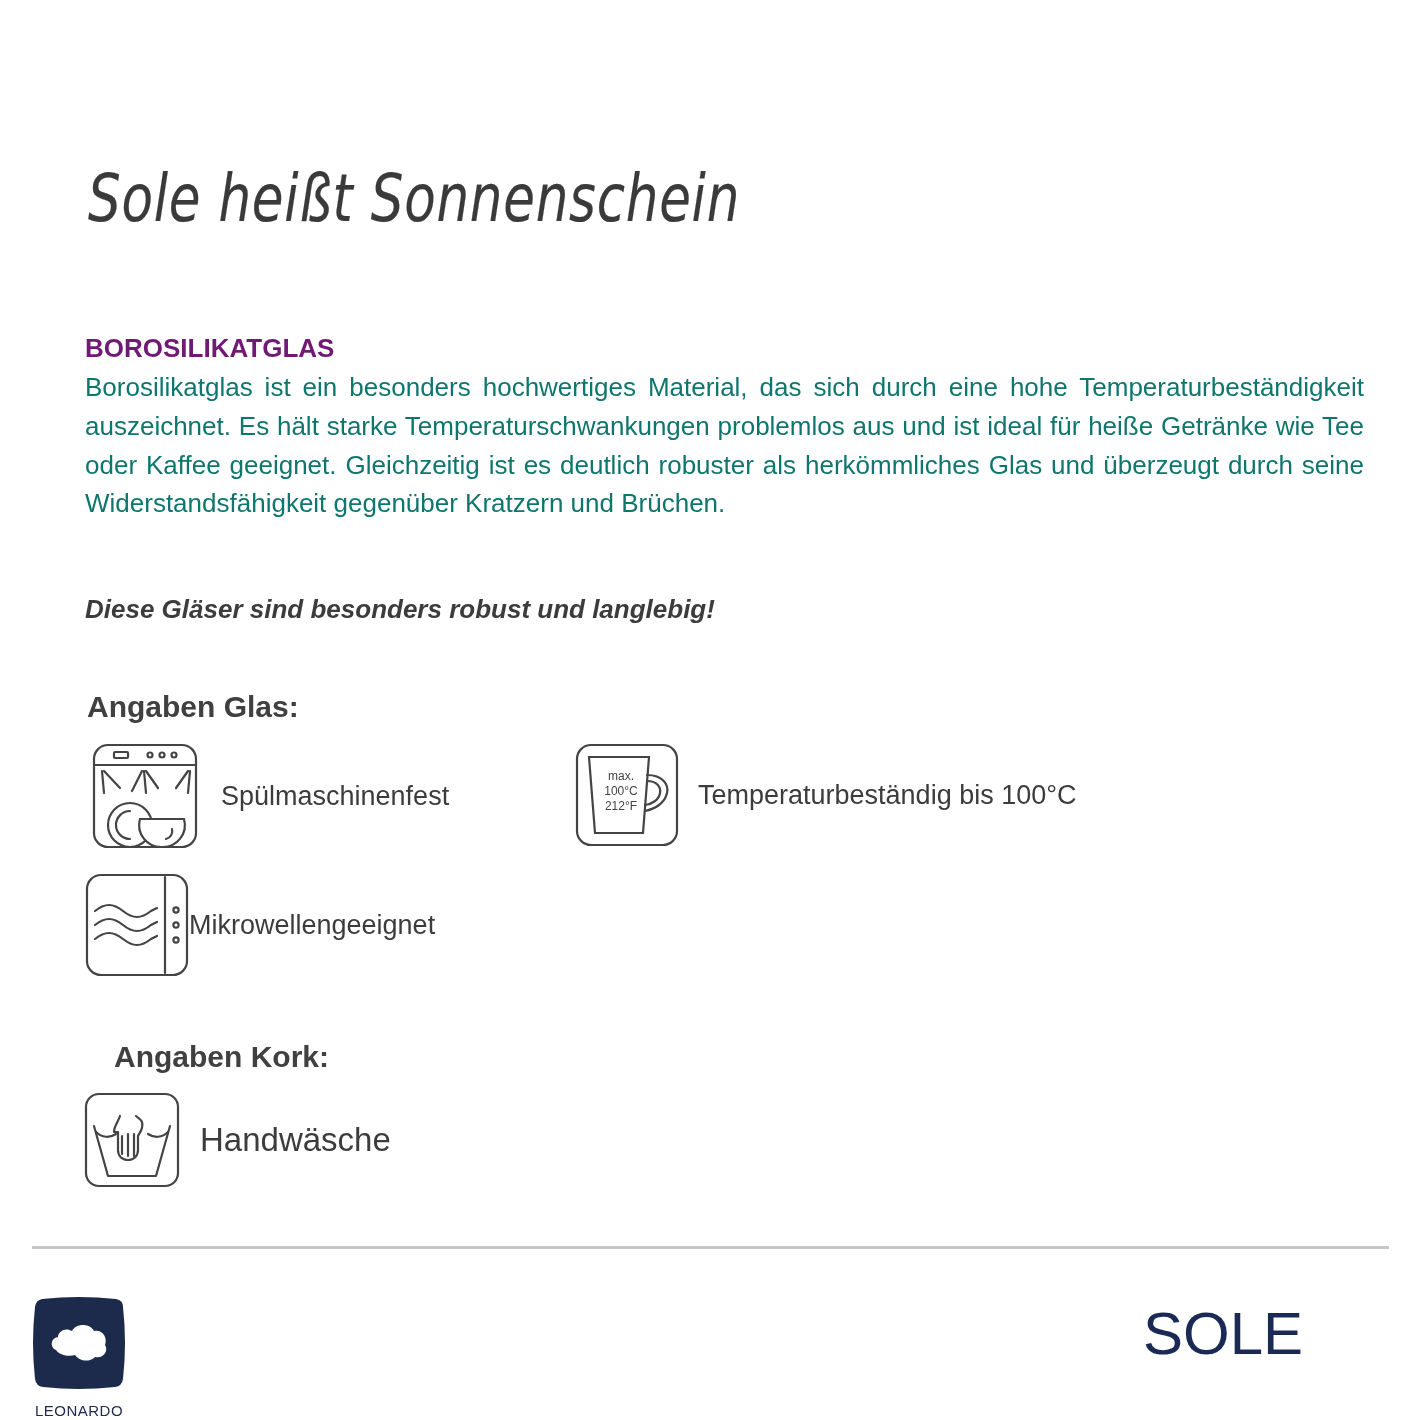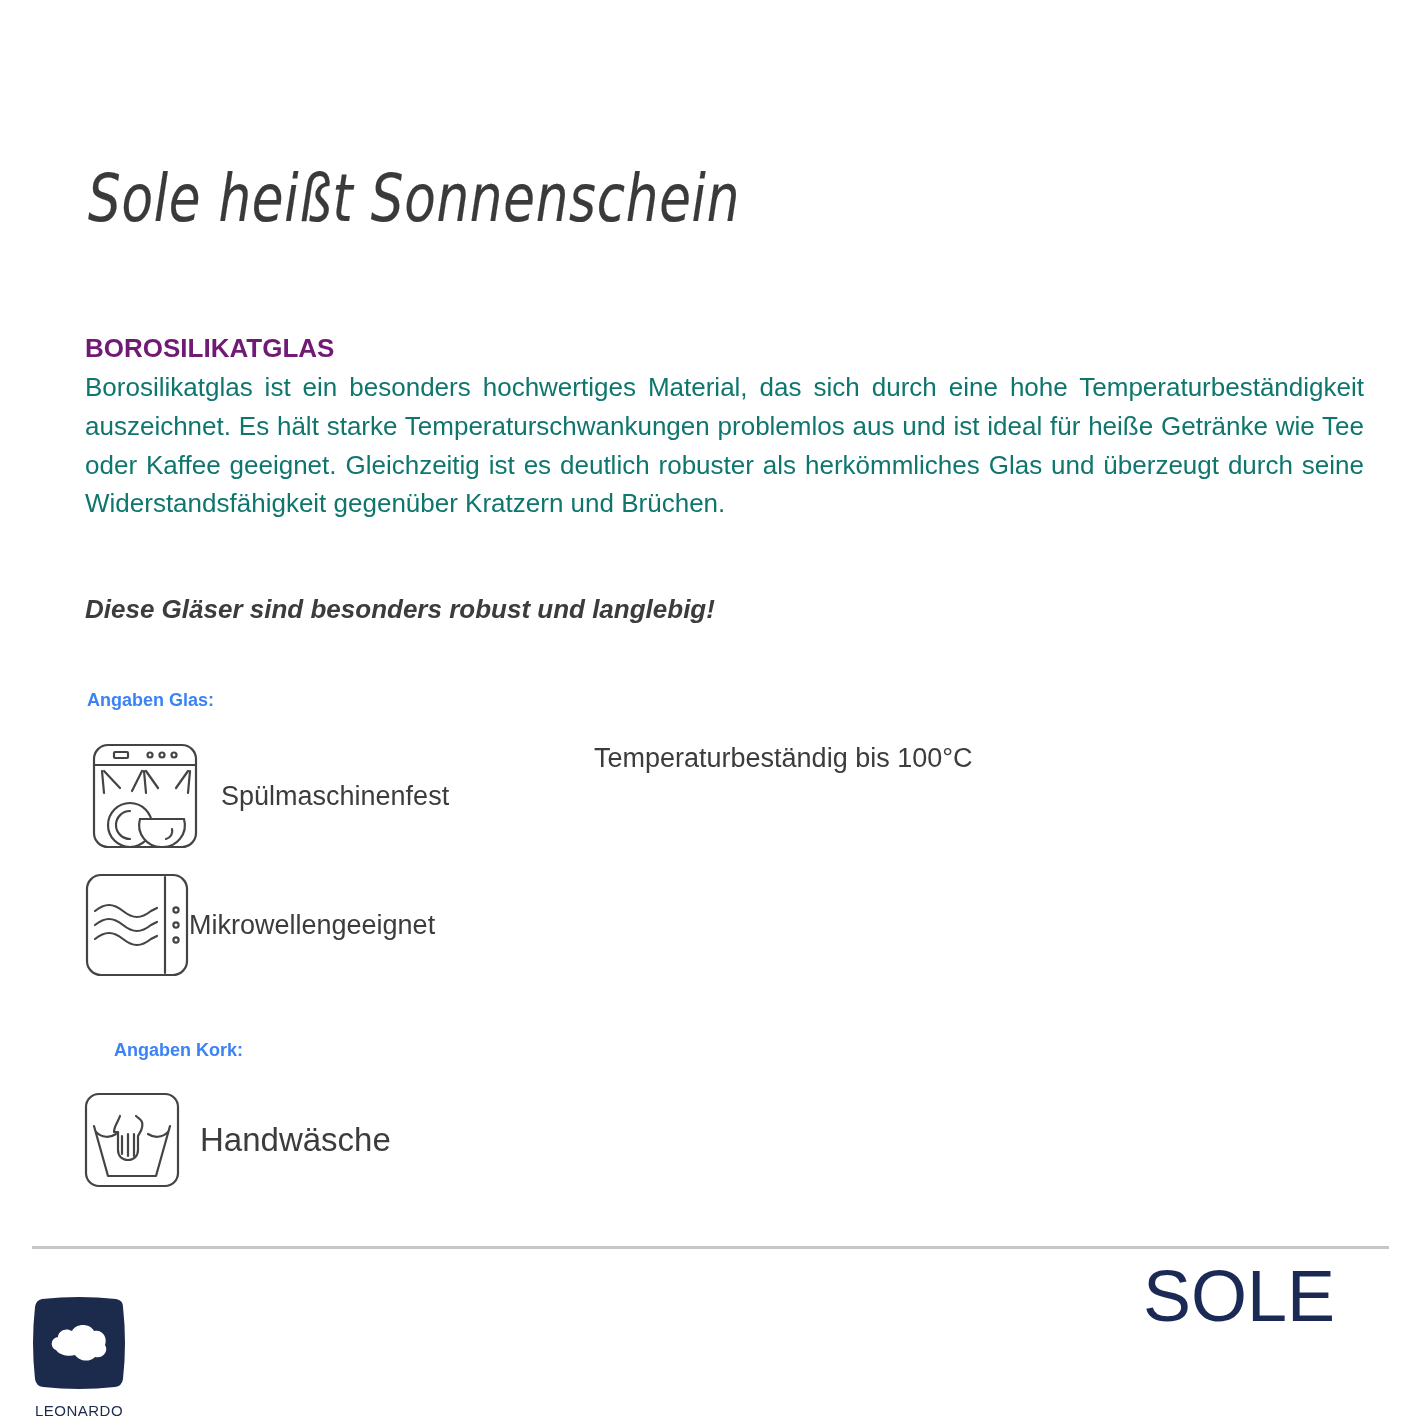--- a/index.html
+++ b/index.html
@@ -25,38 +25,38 @@
     left:85px; top:333px; font-size:26px; font-weight:bold; color:#701a75;
   }
   .body-text {
     left:85px; top:368px; width:1279px;
     font-size:26px; line-height:38.8px; text-align:justify; color:#0f766e;
   }
   .emphasis {
     left:85px; top:594px; font-size:26px; font-weight:bold; color:#3c3c3c;font-style:italic;
   }
   .section-h {
-    font-size:18px; font-weight:bold; color:#3b82f6;
+    font-size:30px; font-weight:bold; color:#404040;
   }
 
   .feature { display:flex; align-items:center; }
   .feature .lbl { font-size:27px; color:#3c3c3c; }
   .icon-box svg { display:block; }
 
   .divider {
     left:32px; top:1246px; width:1357px; height:3px; background:#c6c6c6;
   }
 
   .leo-logo { left:32px; top:1296px; width:94px; height:94px; }
   .leo-text {
     left:33px; top:1402px; width:92px; text-align:center;
     font-size:15px; letter-spacing:0.5px; color:#1c2b4c;
   }
   .sole-brand {
-    left:1143px; top:1260px; font-size:72px; color:#1a2a55; letter-spacing:0px;
+    left:1143px; top:1304px; font-size:60px; color:#1a2a55; letter-spacing:0px;
     line-height:1;
   }
 </style>
 </head>
 <body>
 
 <div class="abs title">Sole heißt Sonnenschein</div>
 
 <div class="abs heading-main">BOROSILIKATGLAS</div>
 <div class="abs body-text">Borosilikatglas ist ein besonders hochwertiges Material, das sich durch eine hohe Temperaturbeständigkeit auszeichnet. Es hält starke Temperaturschwankungen problemlos aus und ist ideal für heiße Getränke wie Tee oder Kaffee geeignet. Gleichzeitig ist es deutlich robuster als herkömmliches Glas und überzeugt durch seine Widerstandsfähigkeit gegenüber Kratzern und Brüchen.</div>
@@ -83,20 +83,33 @@
       <circle cx="38" cy="82" r="22"></circle>
       <path d="M38 68 a14 14 0 0 0 0 28"></path>
       <path d="M48 76 h44 a22 22 0 0 1 -22 28 a22 22 0 0 1 -22 -28 z" fill="#fff"></path>
       <path d="M80 86 a8 8 0 0 1 -6 10"></path>
     </svg>
   </span>
   <span class="lbl" style="margin-left:23px;">Spülmaschinenfest</span>
 </div>
 
 <div class="abs feature" style="left:575px; top:743px;">
+  <span class="icon-box" style="position:relative;">
+    <svg width="104" height="104" viewBox="0 0 104 104" fill="none" stroke="#444" stroke-width="2.2" stroke-linecap="round">
+      <rect x="2" y="2" width="100" height="100" rx="14"></rect>
+      <path d="M14 14 h60 l-6 76 h-48 z"></path>
+      <path d="M72 32 c16 0 22 10 20 18 c-2 10 -12 16 -22 18"></path>
+      <path d="M72 38 c10 0 14 6 13 12 c-1 7 -8 11 -15 12"></path>
+    </svg>
+    <span style="position:absolute; left:24px; top:26px; width:44px; text-align:center; font-size:12px; line-height:15px; color:#444;">
+      <span style="display:block;">max.</span>
+      <span style="display:block;">100°C</span>
+      <span style="display:block;">212°F</span>
+    </span>
+  </span>
   <span class="lbl" style="margin-left:19px;">Temperaturbeständig bis 100°C</span>
 </div>
 
 <div class="abs feature" style="left:85px; top:873px;">
   <span class="icon-box">
     <svg width="104" height="104" viewBox="0 0 104 104" fill="none" stroke="#444" stroke-width="2.2" stroke-linecap="round">
       <rect x="2" y="2" width="100" height="100" rx="14"></rect>
       <line x1="80" y1="4" x2="80" y2="100"></line>
       <circle cx="91" cy="37" r="2.6"></circle>
         <circle cx="91" cy="52" r="2.6"></circle>

